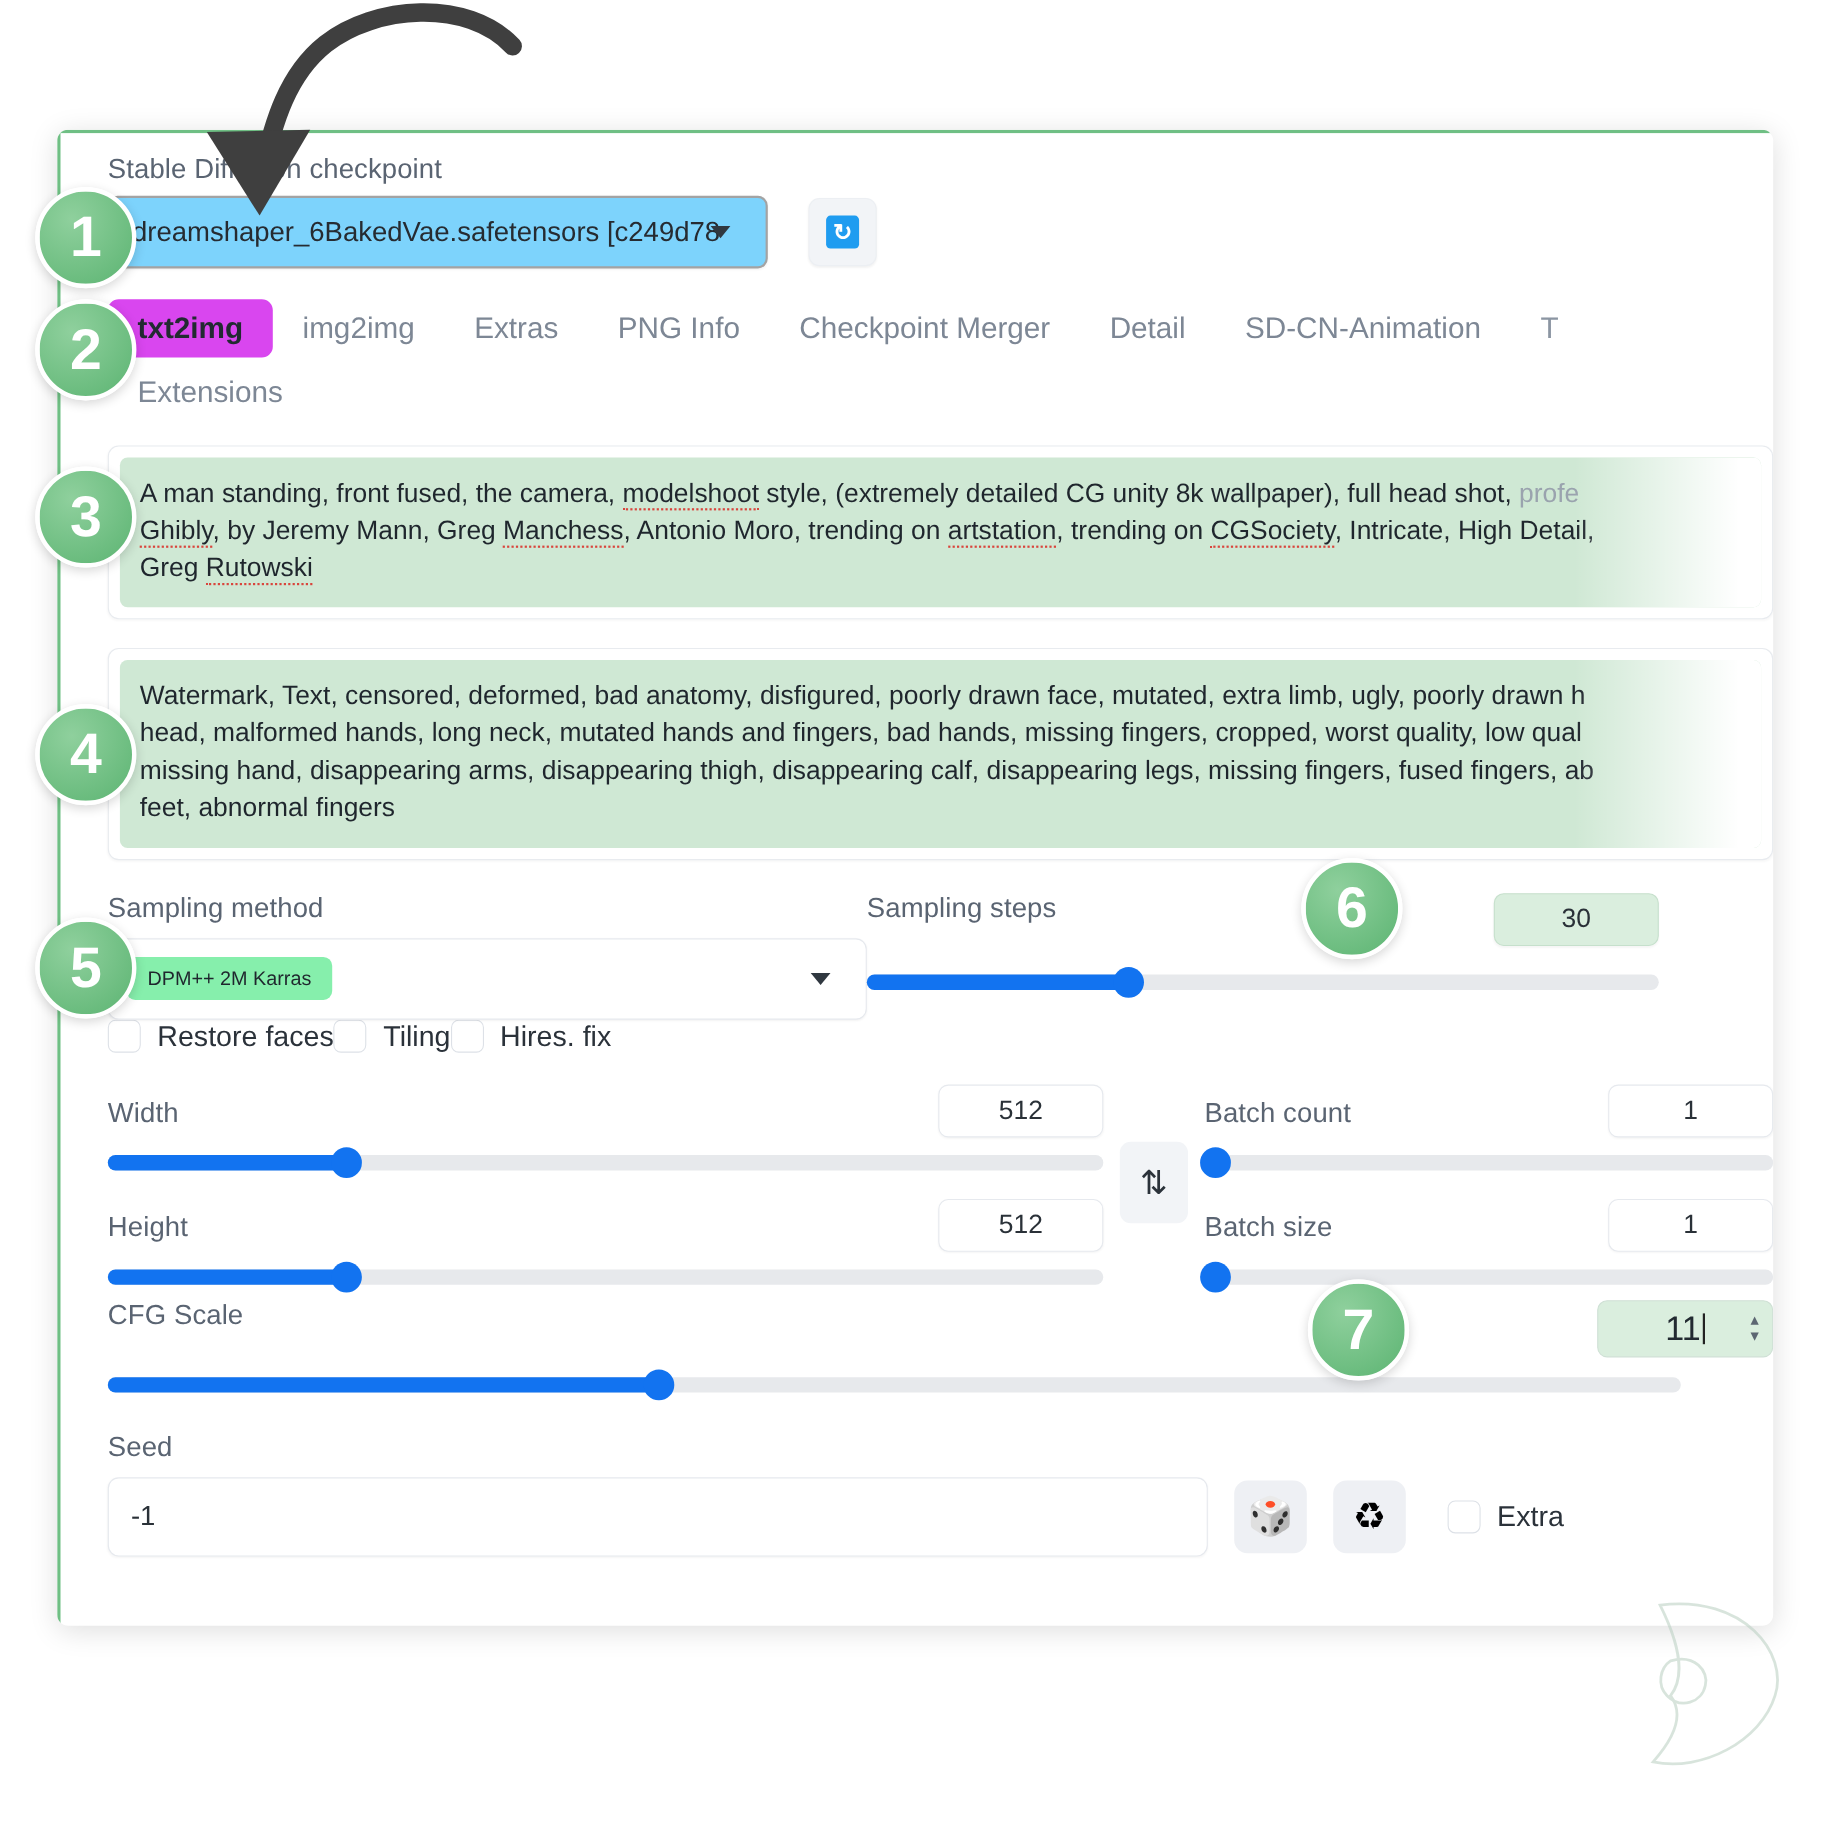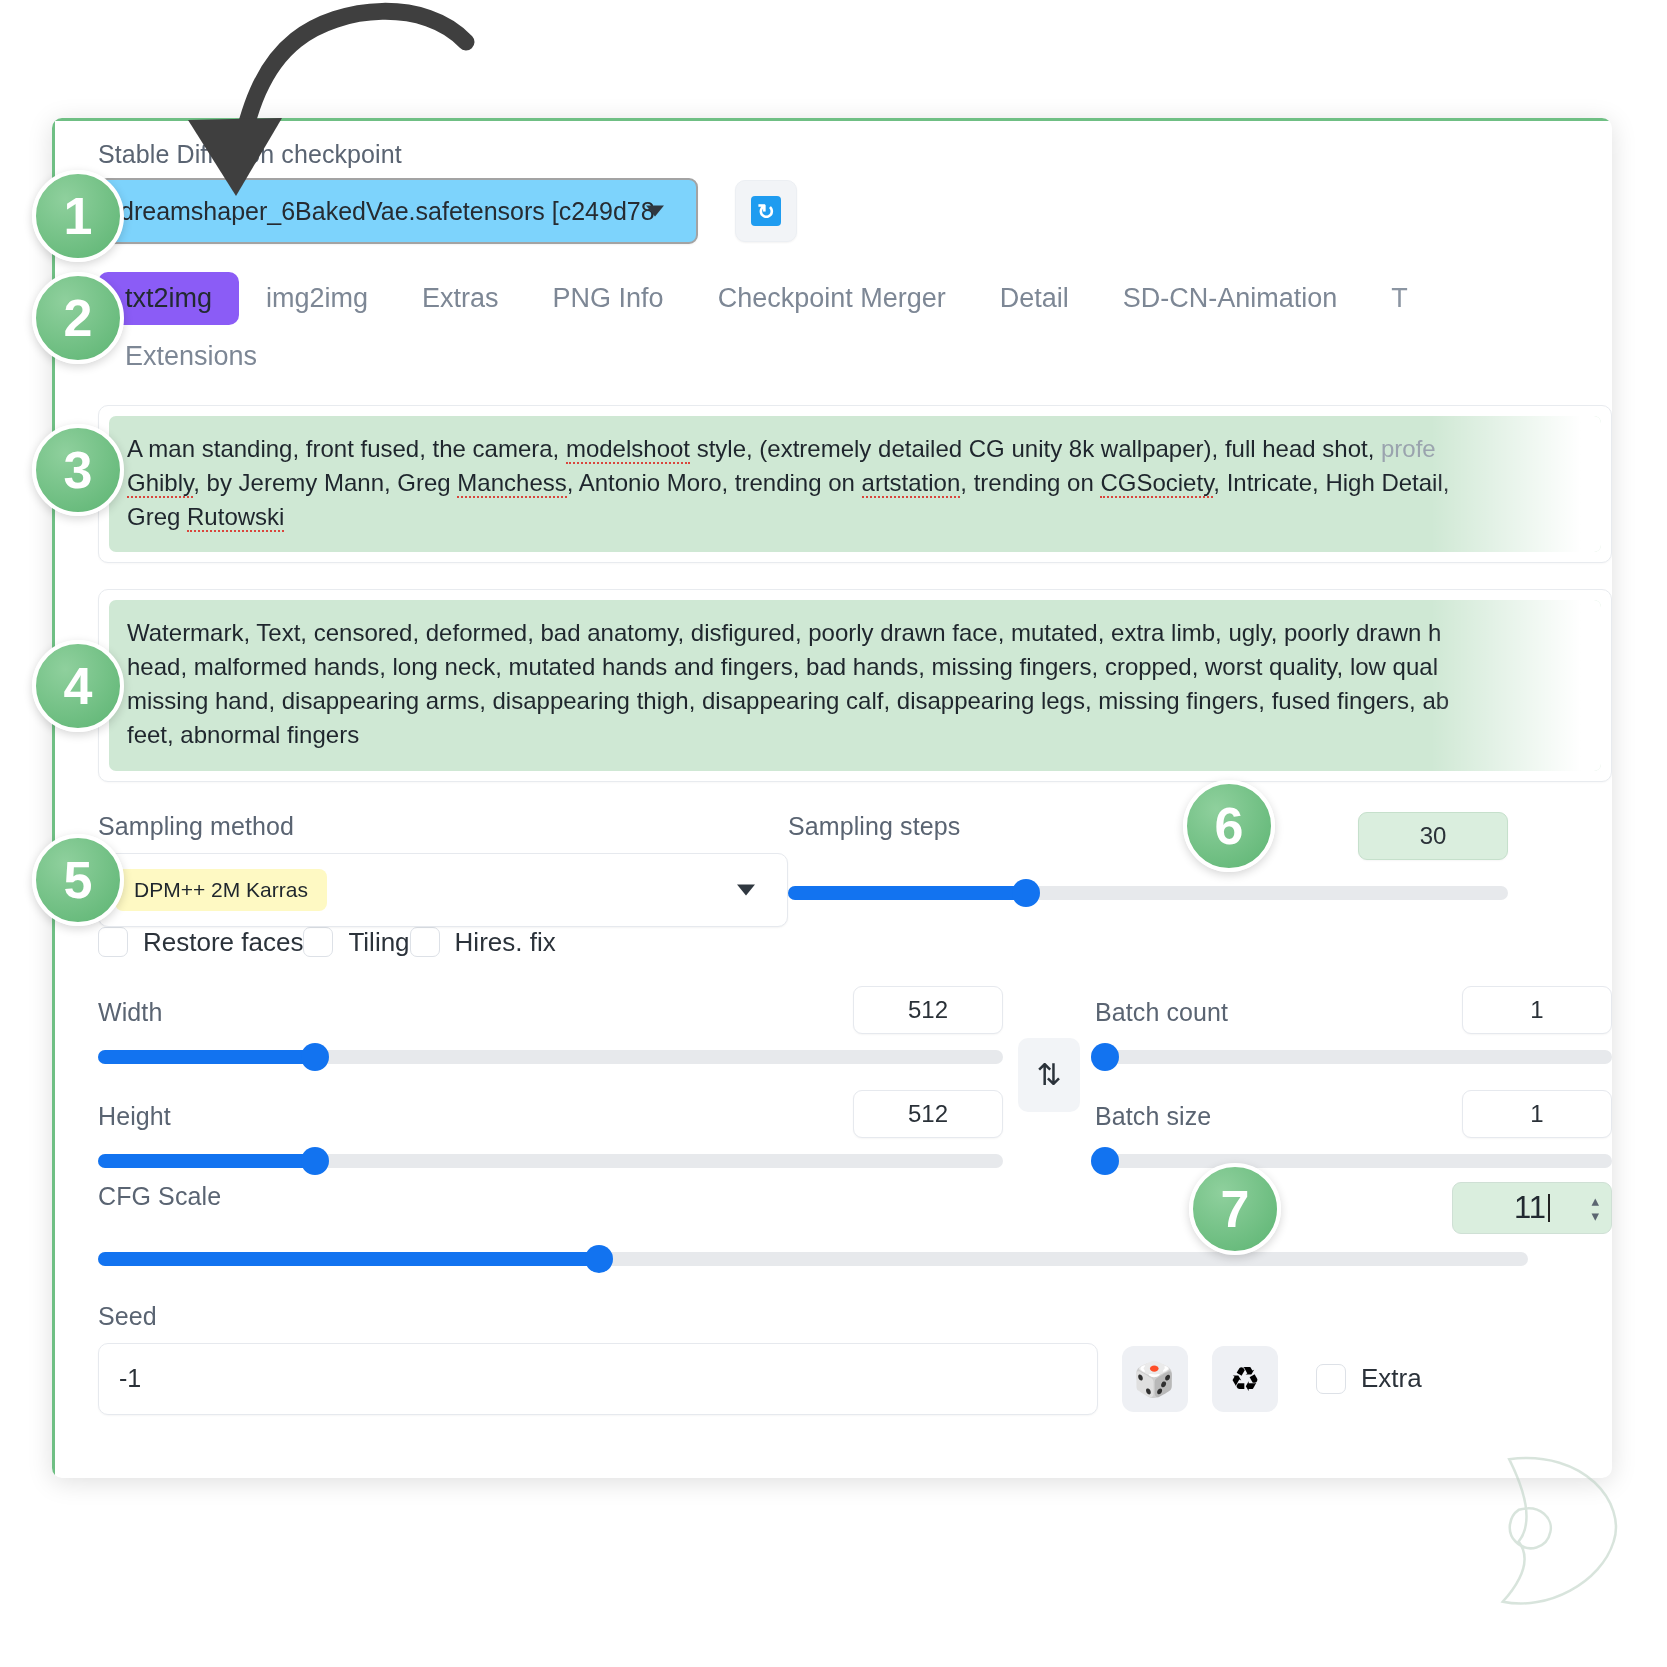--- a/index.html
+++ b/index.html
@@ -88,22 +88,22 @@
   .tabs { display:flex; align-items:center; gap:0px; flex-wrap:nowrap; }
   .tab {
     font-size: 27px;
     color:#7d8795;
     padding: 11px 27px;
     white-space:nowrap;
     border-radius: 10px;
   }
   .tab.active {
     color:#222a31;
-    background:#8b5cf6;
-    font-weight:400;
+    background:#d946ef;
+    font-weight:700;
   }
   .tab.clipped { color:#8b95a2; overflow:hidden; }
   .tabs-row2 { margin-top:5px; padding-left:27px; }
   .tabs-row2 .tab { padding-left:0; }
 
   
   .panel {
     margin-top: 22px;
     border: 1px solid #e8ebef;
     border-radius: 10px;
@@ -142,24 +142,24 @@
     position:relative;
     width: 690px; height: 74px;
     border:1px solid #e6e9ee;
     border-radius: 10px;
     background:#fff;
     display:flex; align-items:center;
     padding: 0 16px;
     box-shadow: 0 1px 2px rgba(0,0,0,.05);
   }
   .chip{
-    background:#fef9c3;
+    background:#86efac;
     border-radius: 8px;
     padding: 9px 19px;
-    font-size: 21px;
+    font-size: 18px;
     color:#1f262d;
   }
 
   .num-pill{
     height: 48px; min-width: 150px;
     border:1px solid #e6e9ee;
     border-radius: 9px;
     background:#fff;
     display:flex;align-items:center;justify-content:center;
     font-size:24px;color:#2a3138;

